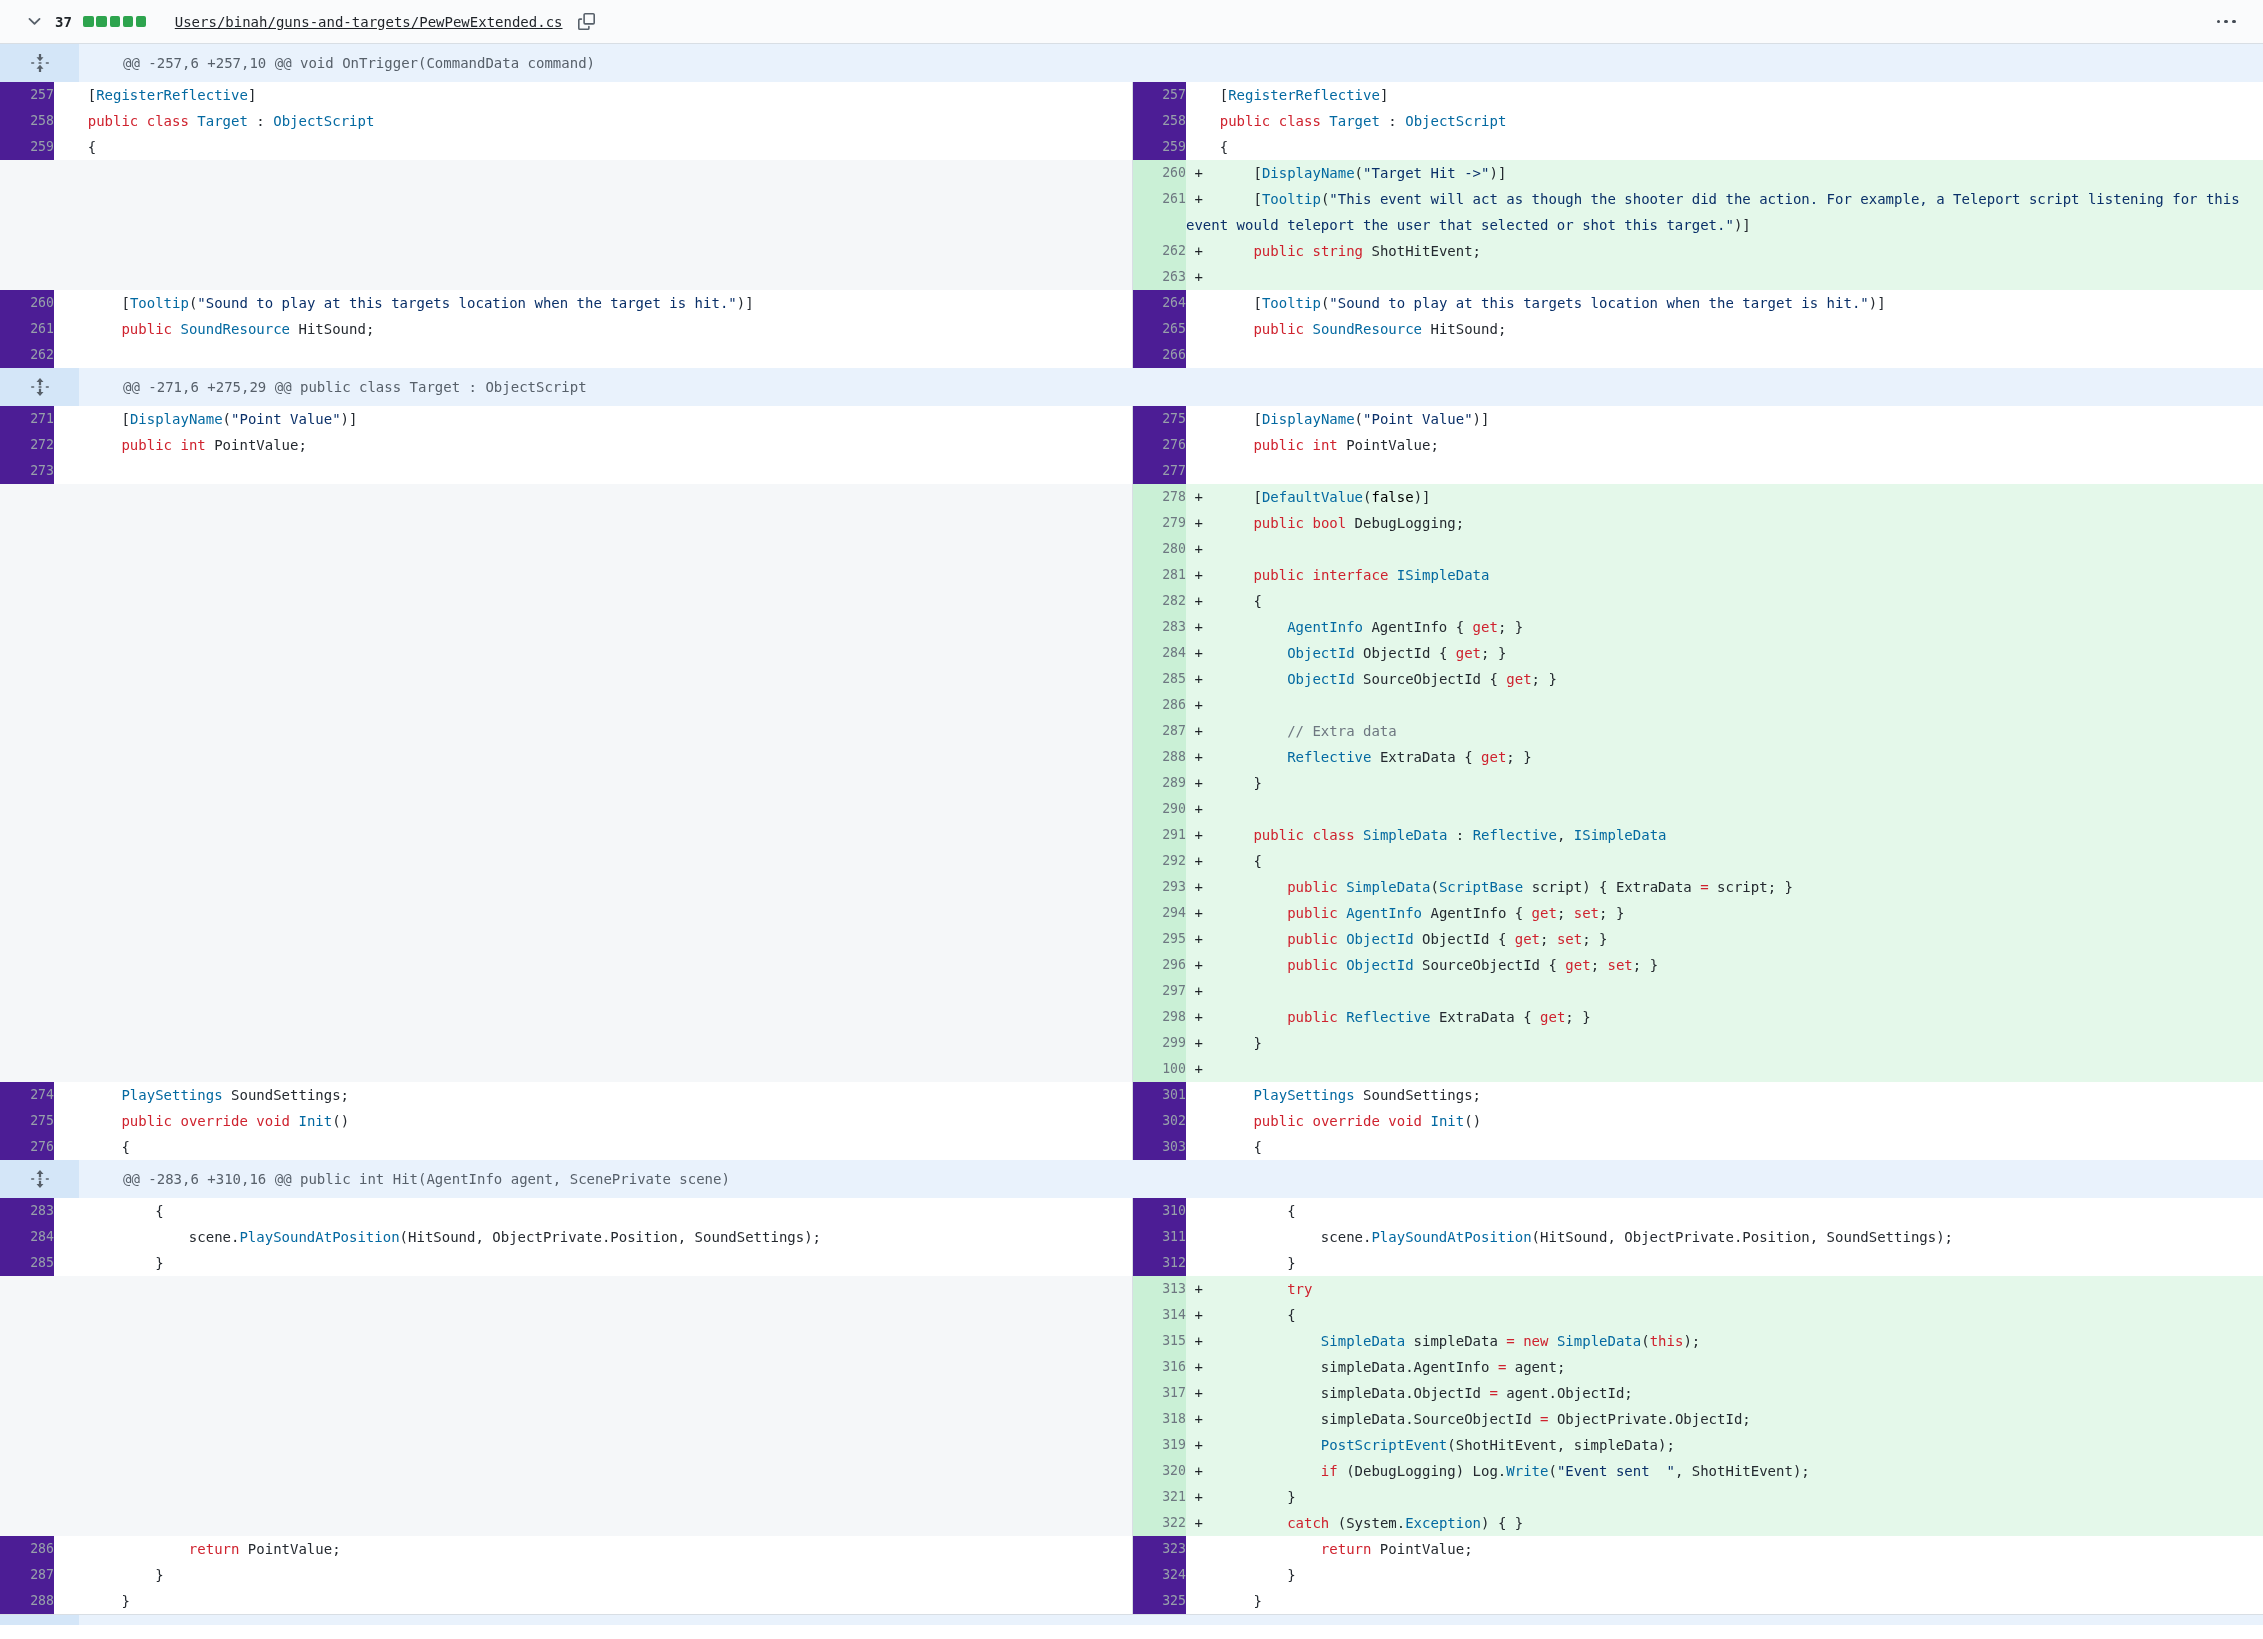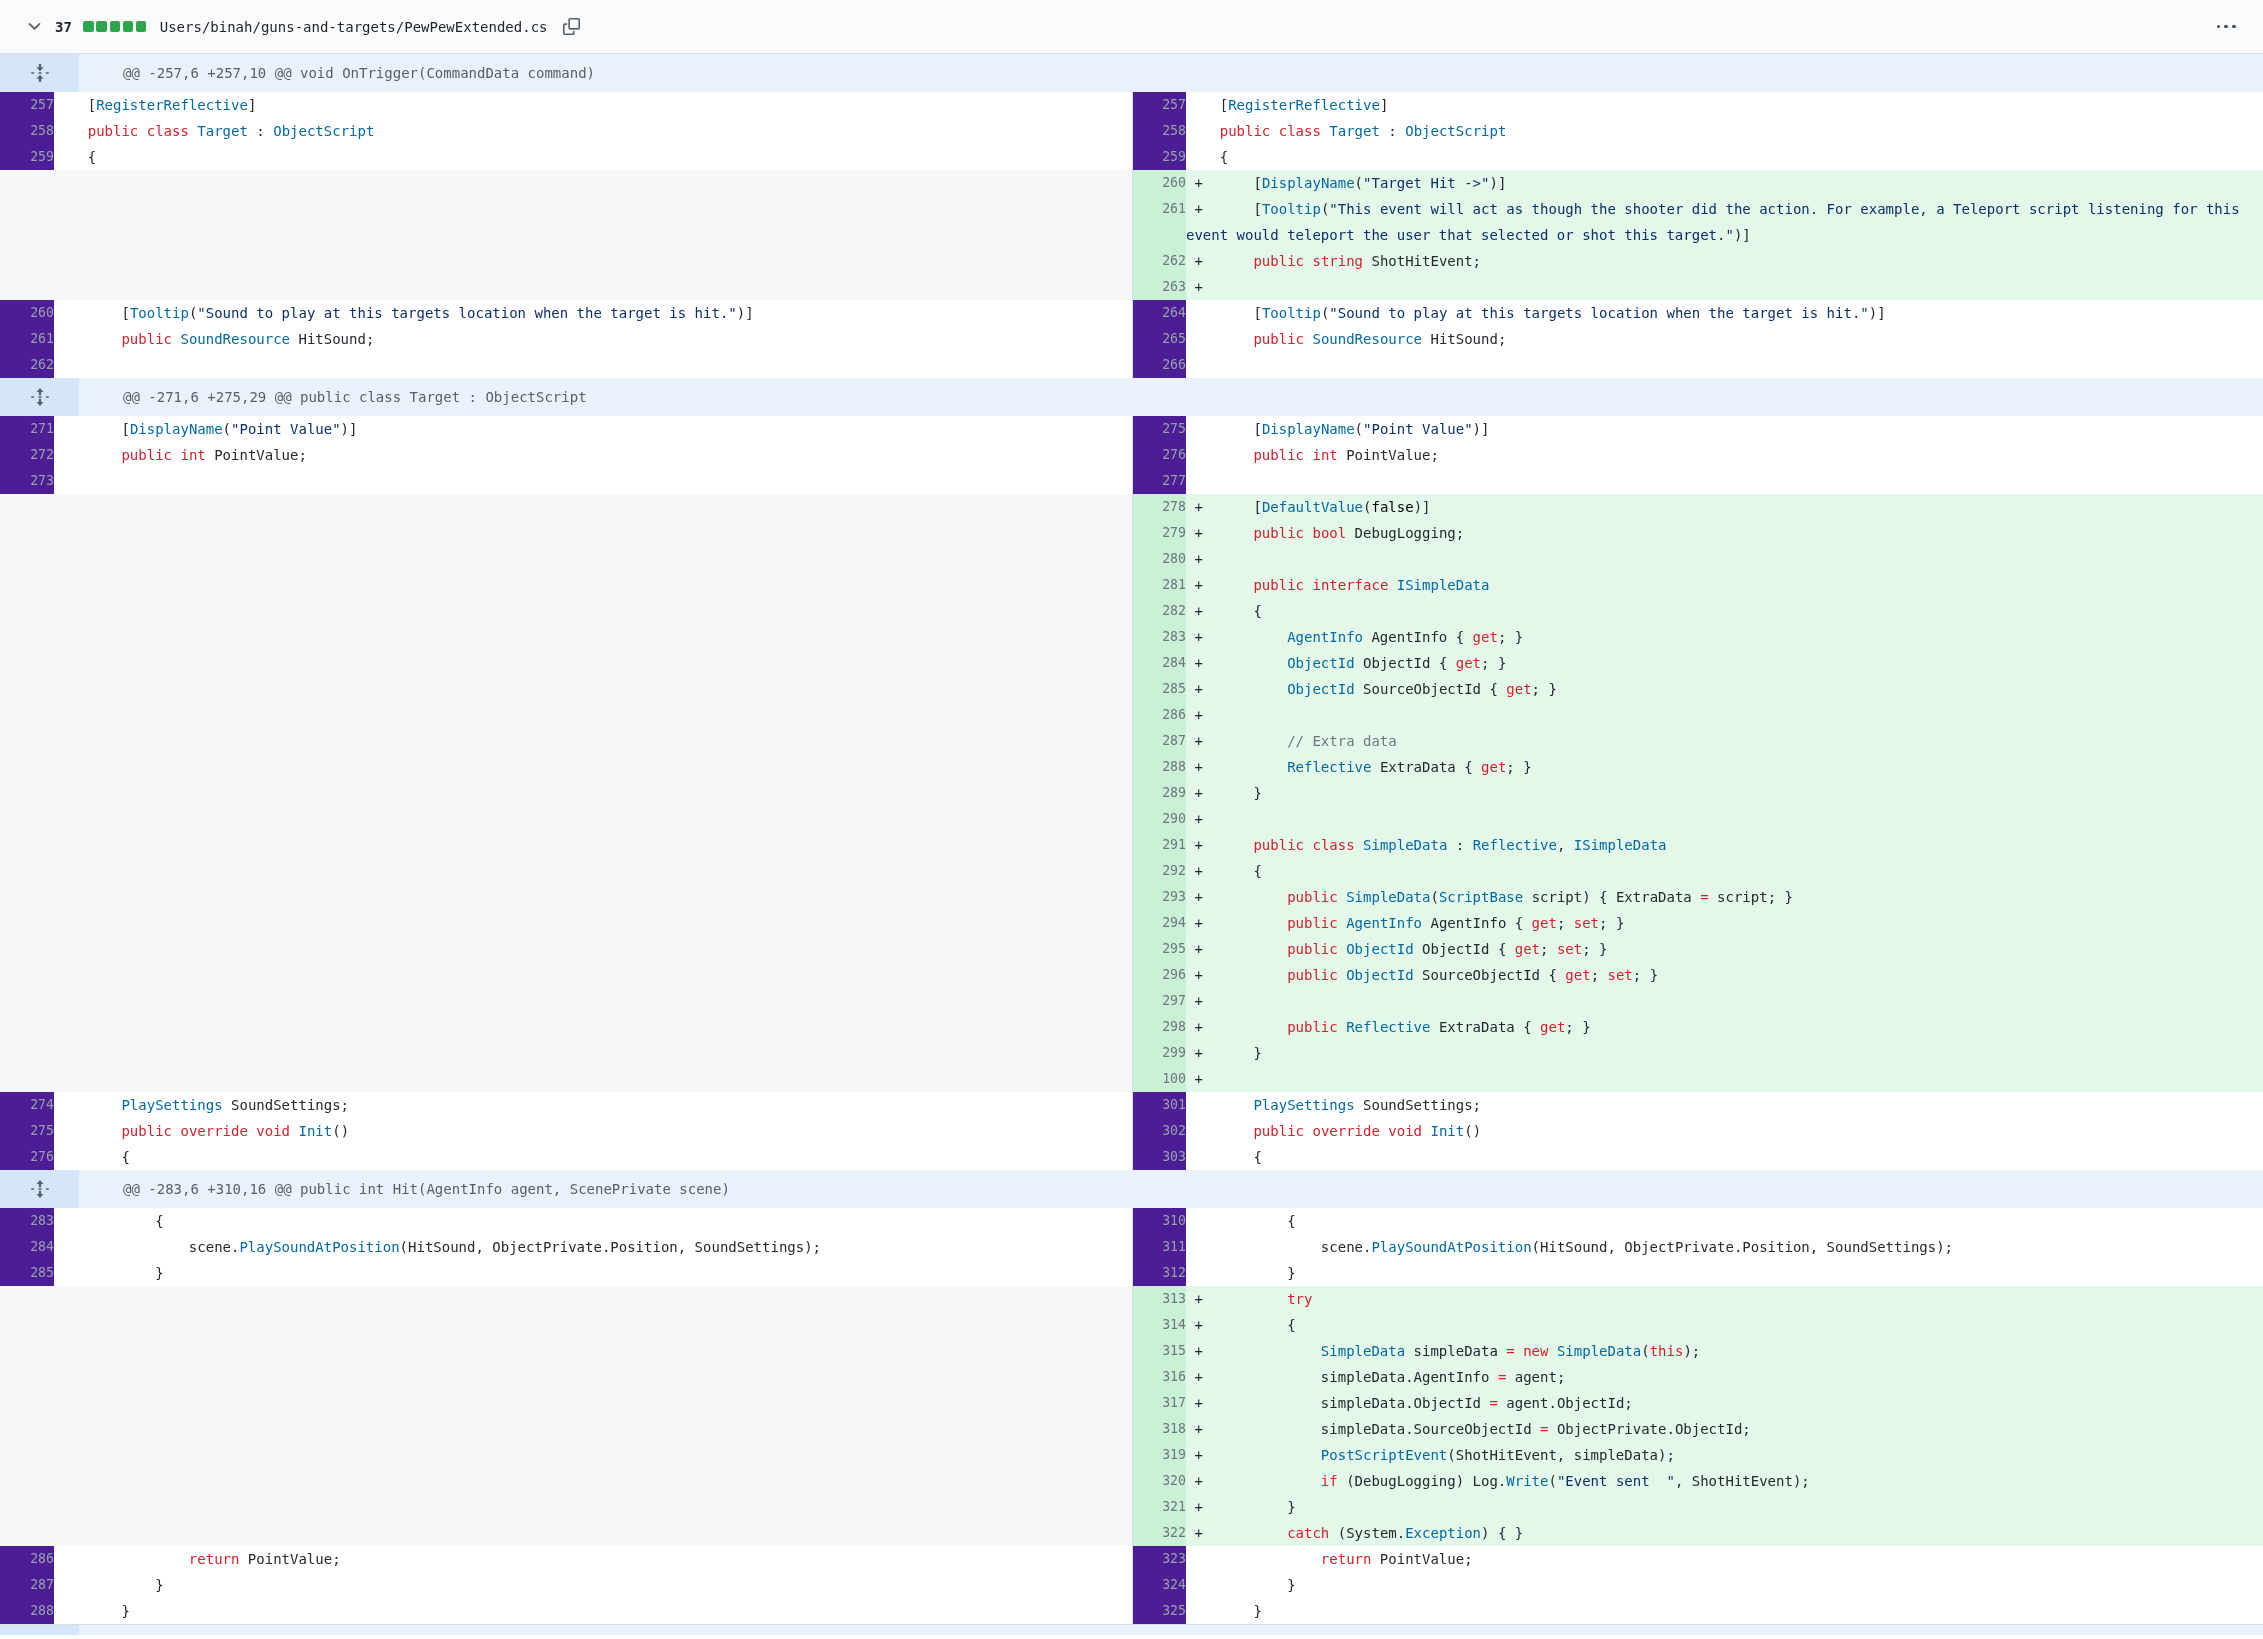--- a/index.html
+++ b/index.html
@@ -1,29 +1,29 @@
 <!DOCTYPE html>
 <html style="font-size:15px"><head>
 <meta charset="utf-8">
 <style>
   * { box-sizing: border-box; }
   html,body { margin:0; padding:0; background:#ffffff; }
   body { width:2264px; height:1639px; overflow:hidden; font-family:"Liberation Sans",sans-serif; }
 
   
   .file-header{
-    height:54px; display:flex; align-items:center; gap:11.4px;
+    height:44px; display:flex; align-items:center; gap:11.4px;
     background:#fafbfc; border-bottom:0.9px solid #d8dee4; padding:0 24.6px;
     font-family:"DejaVu Sans Mono",monospace; font-size:14px; color:#1f2328;
   }
   .chev{ color:#57606a; display:flex; align-items:center; cursor:pointer; }
   .changes-count{ font-weight:bold; }
   .blocks{ display:flex; gap:2.8px; }
   .blk{ width:10.4px; height:10.4px; border-radius:1.9px; background:#2da44e; }
-  .file-path{ margin-left:2px; }
+  .file-path{ margin-left:17px;text-decoration:underline; }
   .copy-btn{ color:#57606a; display:flex; align-items:center; cursor:pointer; margin-left:3.8px; }
   .kebab{ margin-left:auto; color:#424a53; display:flex; gap:3.8px; cursor:pointer; padding:3.8px; }
   .kebab i{ width:3.8px; height:3.8px; border-radius:50%; background:#424a53; display:block; }
 
   
   table.diff{ border-collapse:collapse; table-layout:fixed; width:2264px;
     font-family:"DejaVu Sans Mono",monospace; font-size:14px; }
   table.diff td{ padding:0; vertical-align:top; }
   .ln{
     width:54px; text-align:right; padding-right:9.5px; line-height:26px;

